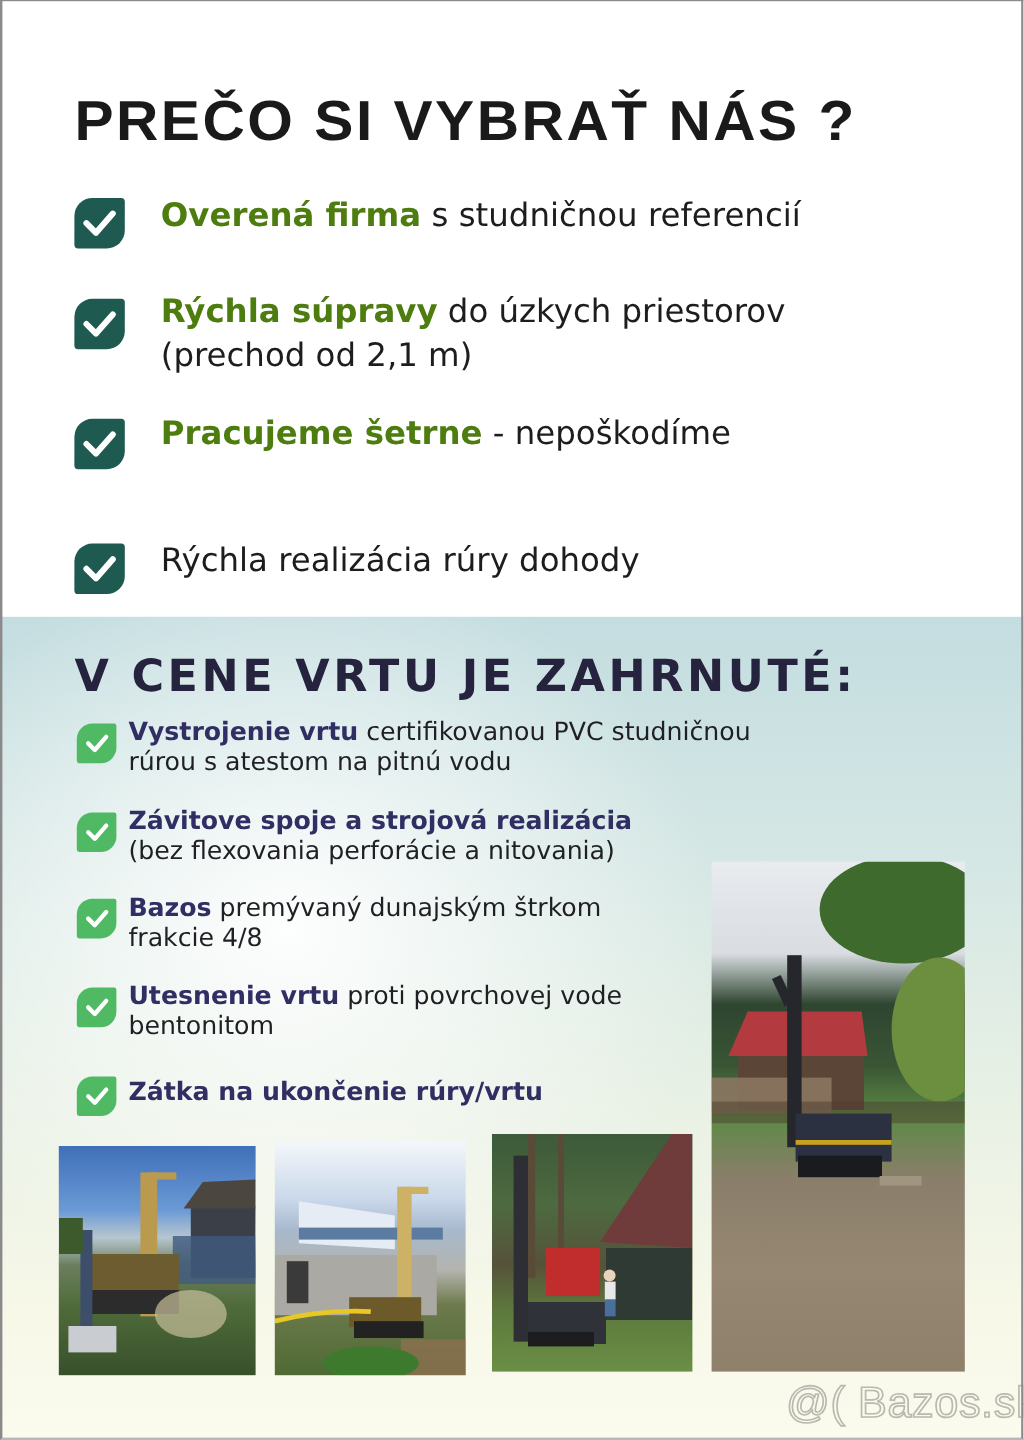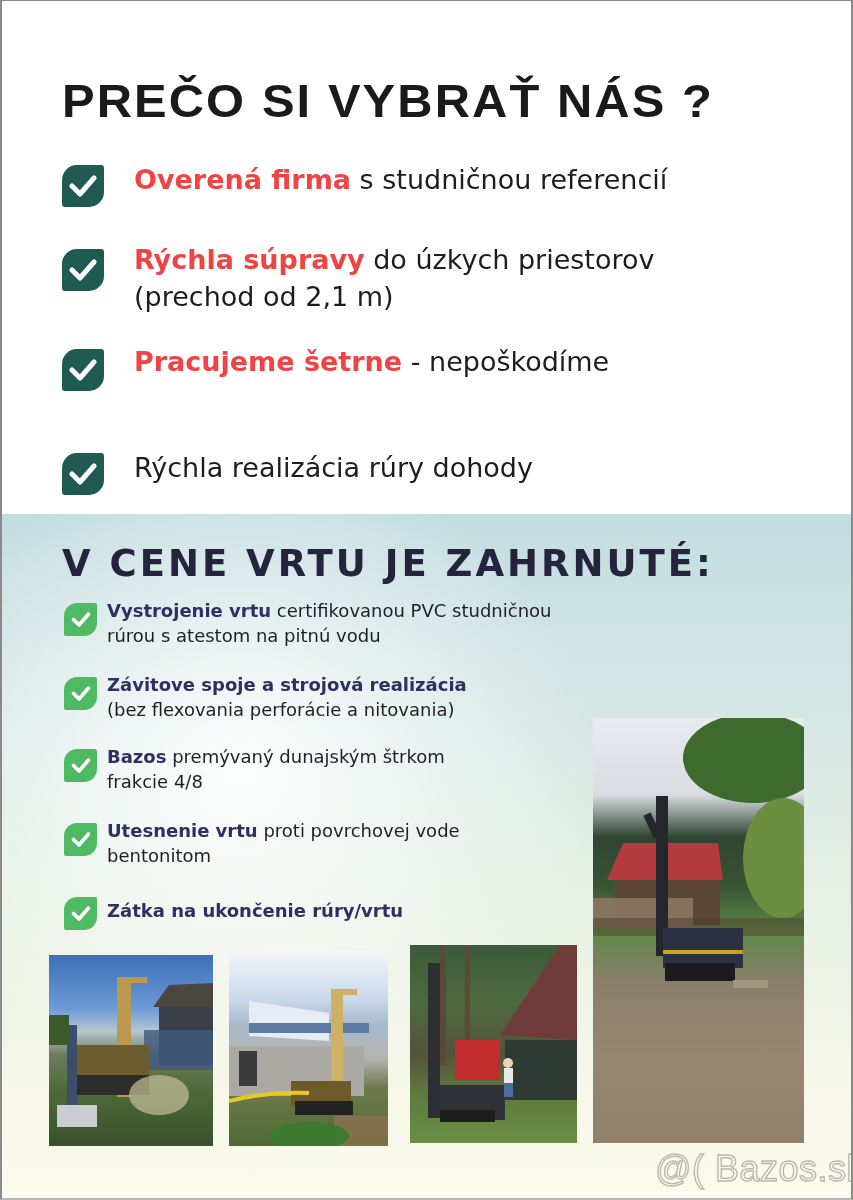--- a/index.html
+++ b/index.html
@@ -24,21 +24,21 @@
   .reason { position: absolute; left: 62px; }
   .reason .leaf {
     position: absolute; left: 0; top: 4px; width: 42px; height: 42px;
     background: #1f5a50; border-radius: 15px 3px 15px 3px;
     display: flex; align-items: center; justify-content: center;
   }
   .reason .txt {
     position: absolute; left: 72px; top: 0; width: 640px;
     font-size: 27px; line-height: 37px; color: #1d1d1f; white-space: nowrap;
   }
-  .reason .hl { color: #ef4444; font-weight: 700; }
+  .reason .hl { color: #4d7c0f; font-weight: 700; }
 
   
   .bottom {
     position: absolute; left: 0; top: 514px; width: 853px; height: 686px;
     background:
       radial-gradient(ellipse 480px 420px at 240px 260px, rgba(255,255,255,0.95), rgba(255,255,255,0) 75%),
       linear-gradient(180deg, #c4dde0 0%, #d5e7e4 30%, #e9f1e5 60%, #f7f8e8 85%, #fbfbee 100%);
   }
   .sub-title {
     position: absolute; left: 62px; top: 28px;
@@ -46,21 +46,21 @@
     font-size: 37px; letter-spacing: 3px; color: #25233d; white-space: nowrap; text-align: center;
   }
   .inc { position: absolute; left: 64px; }
   .inc .leaf {
     position: absolute; left: 0; top: 5px; width: 33px; height: 33px;
     background: #4fba63; border-radius: 13px 2px 13px 2px;
     display: flex; align-items: center; justify-content: center;
   }
   .inc .txt {
     position: absolute; left: 43px; top: 0; width: 520px;
-    font-size: 18px; line-height: 25px; color: #1f1f24; white-space: nowrap;
+    font-size: 21px; line-height: 25px; color: #1f1f24; white-space: nowrap;
   }
   .inc .hl { color: #302e63; font-weight: 700; }
 
   
   .photo { position: absolute; overflow: hidden; }
   .watermark {
     position: absolute; left: 655px; top: 1148px;
     font-family: "Liberation Sans", sans-serif; font-size: 36px;
     color: transparent; -webkit-text-stroke: 1.4px #b9b9b0; white-space: nowrap;
     letter-spacing: 0.5px;

